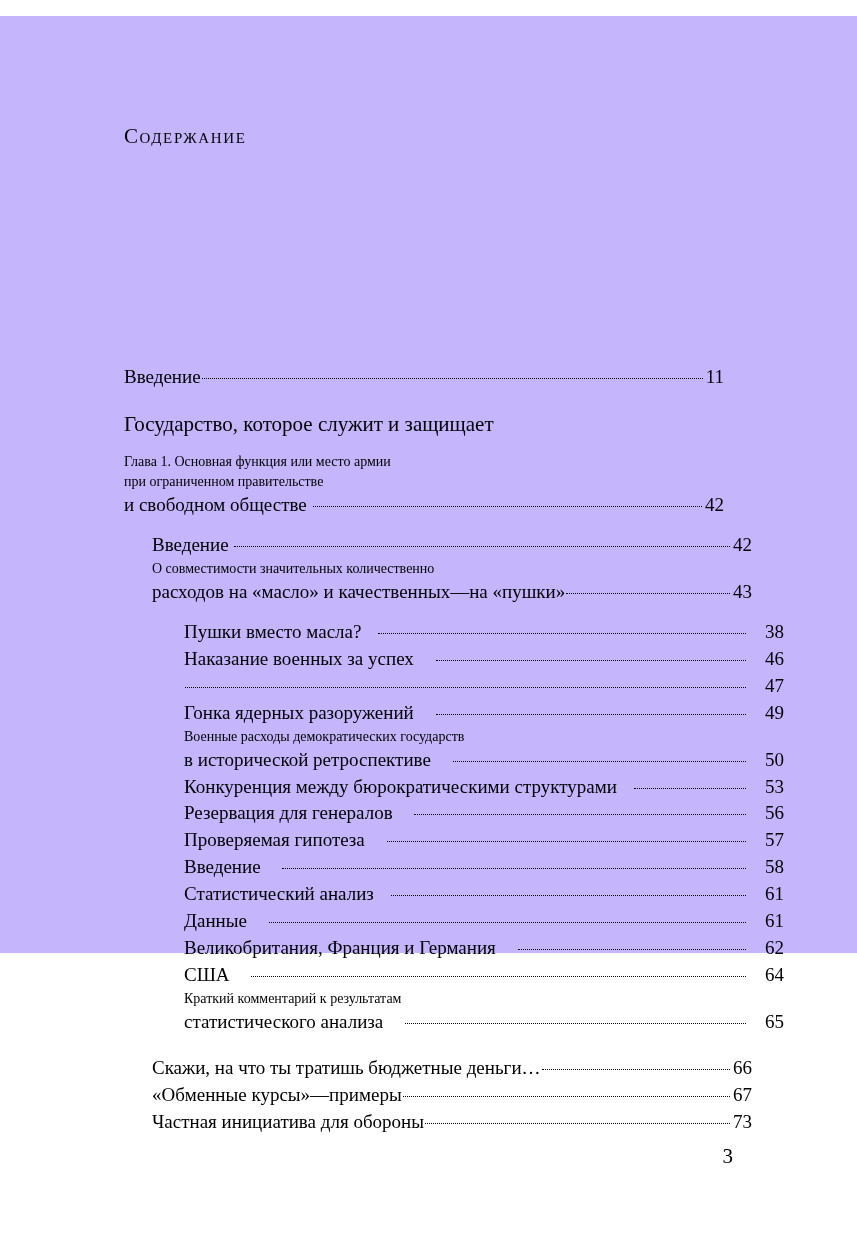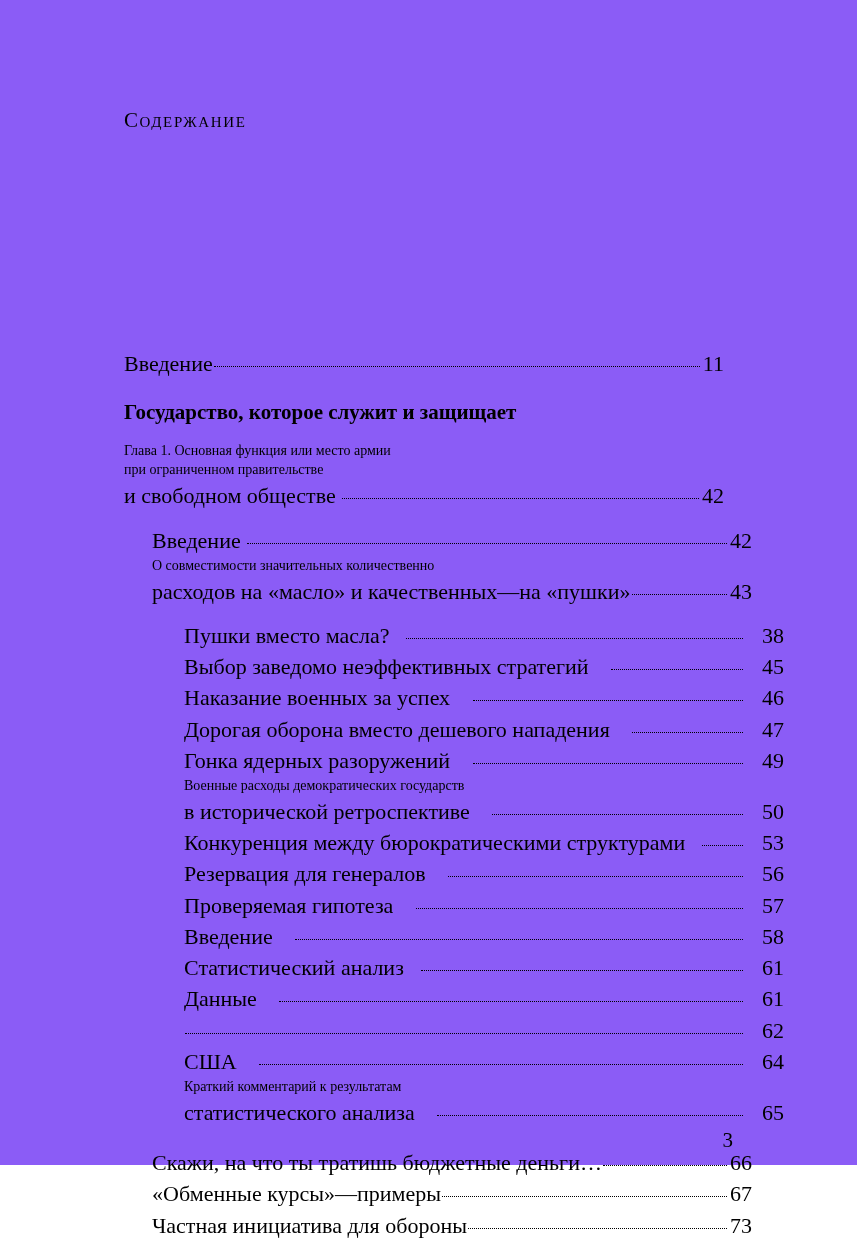--- a/index.html
+++ b/index.html
@@ -11,24 +11,24 @@
     width: 857px;
     height: 1241px;
     font-family: "Liberation Serif", serif;
     color: #000000;
     position: relative;
     overflow: hidden;
   }
 
   .page {
     position: absolute;
-    left: 0; top: 0;
+    left: 0; top: 16px;
     width: 857px;
-    height: 1165px;
-    background: #8b5cf6;
+    height: 937px;
+    background: #c4b5fd;
   }
 
   .content {
     position: absolute;
     left: 124px;
     top: 108px;
     width: 600px;
   }
 
   .toc-title {
@@ -46,21 +46,21 @@
     left: 124px;
     top: 348px;
     width: 600px;
   }
 
   
   .row {
     display: flex;
     align-items: baseline;
     width: 100%;
-    font-size: 22px;
+    font-size: 19px;
     line-height: 1.42;
   }
   .row .label {
     white-space: pre-wrap;
   }
   .row .leader {
     flex: 1 1 auto;
     border-bottom: 1px dotted #000;
     transform: translateY(-4px);
     margin: 0 1px;
@@ -77,21 +77,21 @@
     font-size: 14px;
     line-height: 1.42;
   }
 
   .lvl0 { margin-left: 0px; }
   .lvl1 { margin-left: 28px; }
   .lvl2 { margin-left: 60px; gap: 16px; }
 
   .section-heading {
     font-size: 21px;
-    font-weight: 700;
+    font-weight: 400;
     margin-top: 20px;
     margin-bottom: 14px;
     line-height: 1.3;
   }
 
   .block {
     margin-top: 0px;
   }
   .gap-md { height: 13px; }
   .gap-lg { height: 19px; }
@@ -153,31 +153,25 @@
     </div>
 
     <div class="gap-md"></div>
 
     <div class="row lvl2">
       <span class="label">Пушки вместо масла?</span>
       <span class="leader"></span>
       <span class="page-no">38</span>
     </div>
     <div class="row lvl2">
-      <span class="label">Выбор заведомо неэффективных стратегий </span>
-      <span class="leader"></span>
-      <span class="page-no">45</span>
-    </div>
-    <div class="row lvl2">
       <span class="label">Наказание военных за успех </span>
       <span class="leader"></span>
       <span class="page-no">46</span>
     </div>
     <div class="row lvl2">
-      <span class="label">Дорогая оборона вместо дешевого нападения </span>
       <span class="leader"></span>
       <span class="page-no">47</span>
     </div>
     <div class="row lvl2">
       <span class="label">Гонка ядерных разоружений </span>
       <span class="leader"></span>
       <span class="page-no">49</span>
     </div>
 
     <div class="block">
@@ -213,20 +207,21 @@
       <span class="label">Статистический анализ</span>
       <span class="leader"></span>
       <span class="page-no">61</span>
     </div>
     <div class="row lvl2">
       <span class="label">Данные </span>
       <span class="leader"></span>
       <span class="page-no"> 61</span>
     </div>
     <div class="row lvl2">
+      <span class="label">Великобритания, Франция и Германия </span>
       <span class="leader"></span>
       <span class="page-no">62</span>
     </div>
     <div class="row lvl2">
       <span class="label">США </span>
       <span class="leader"></span>
       <span class="page-no">64</span>
     </div>
 
     <div class="block">

